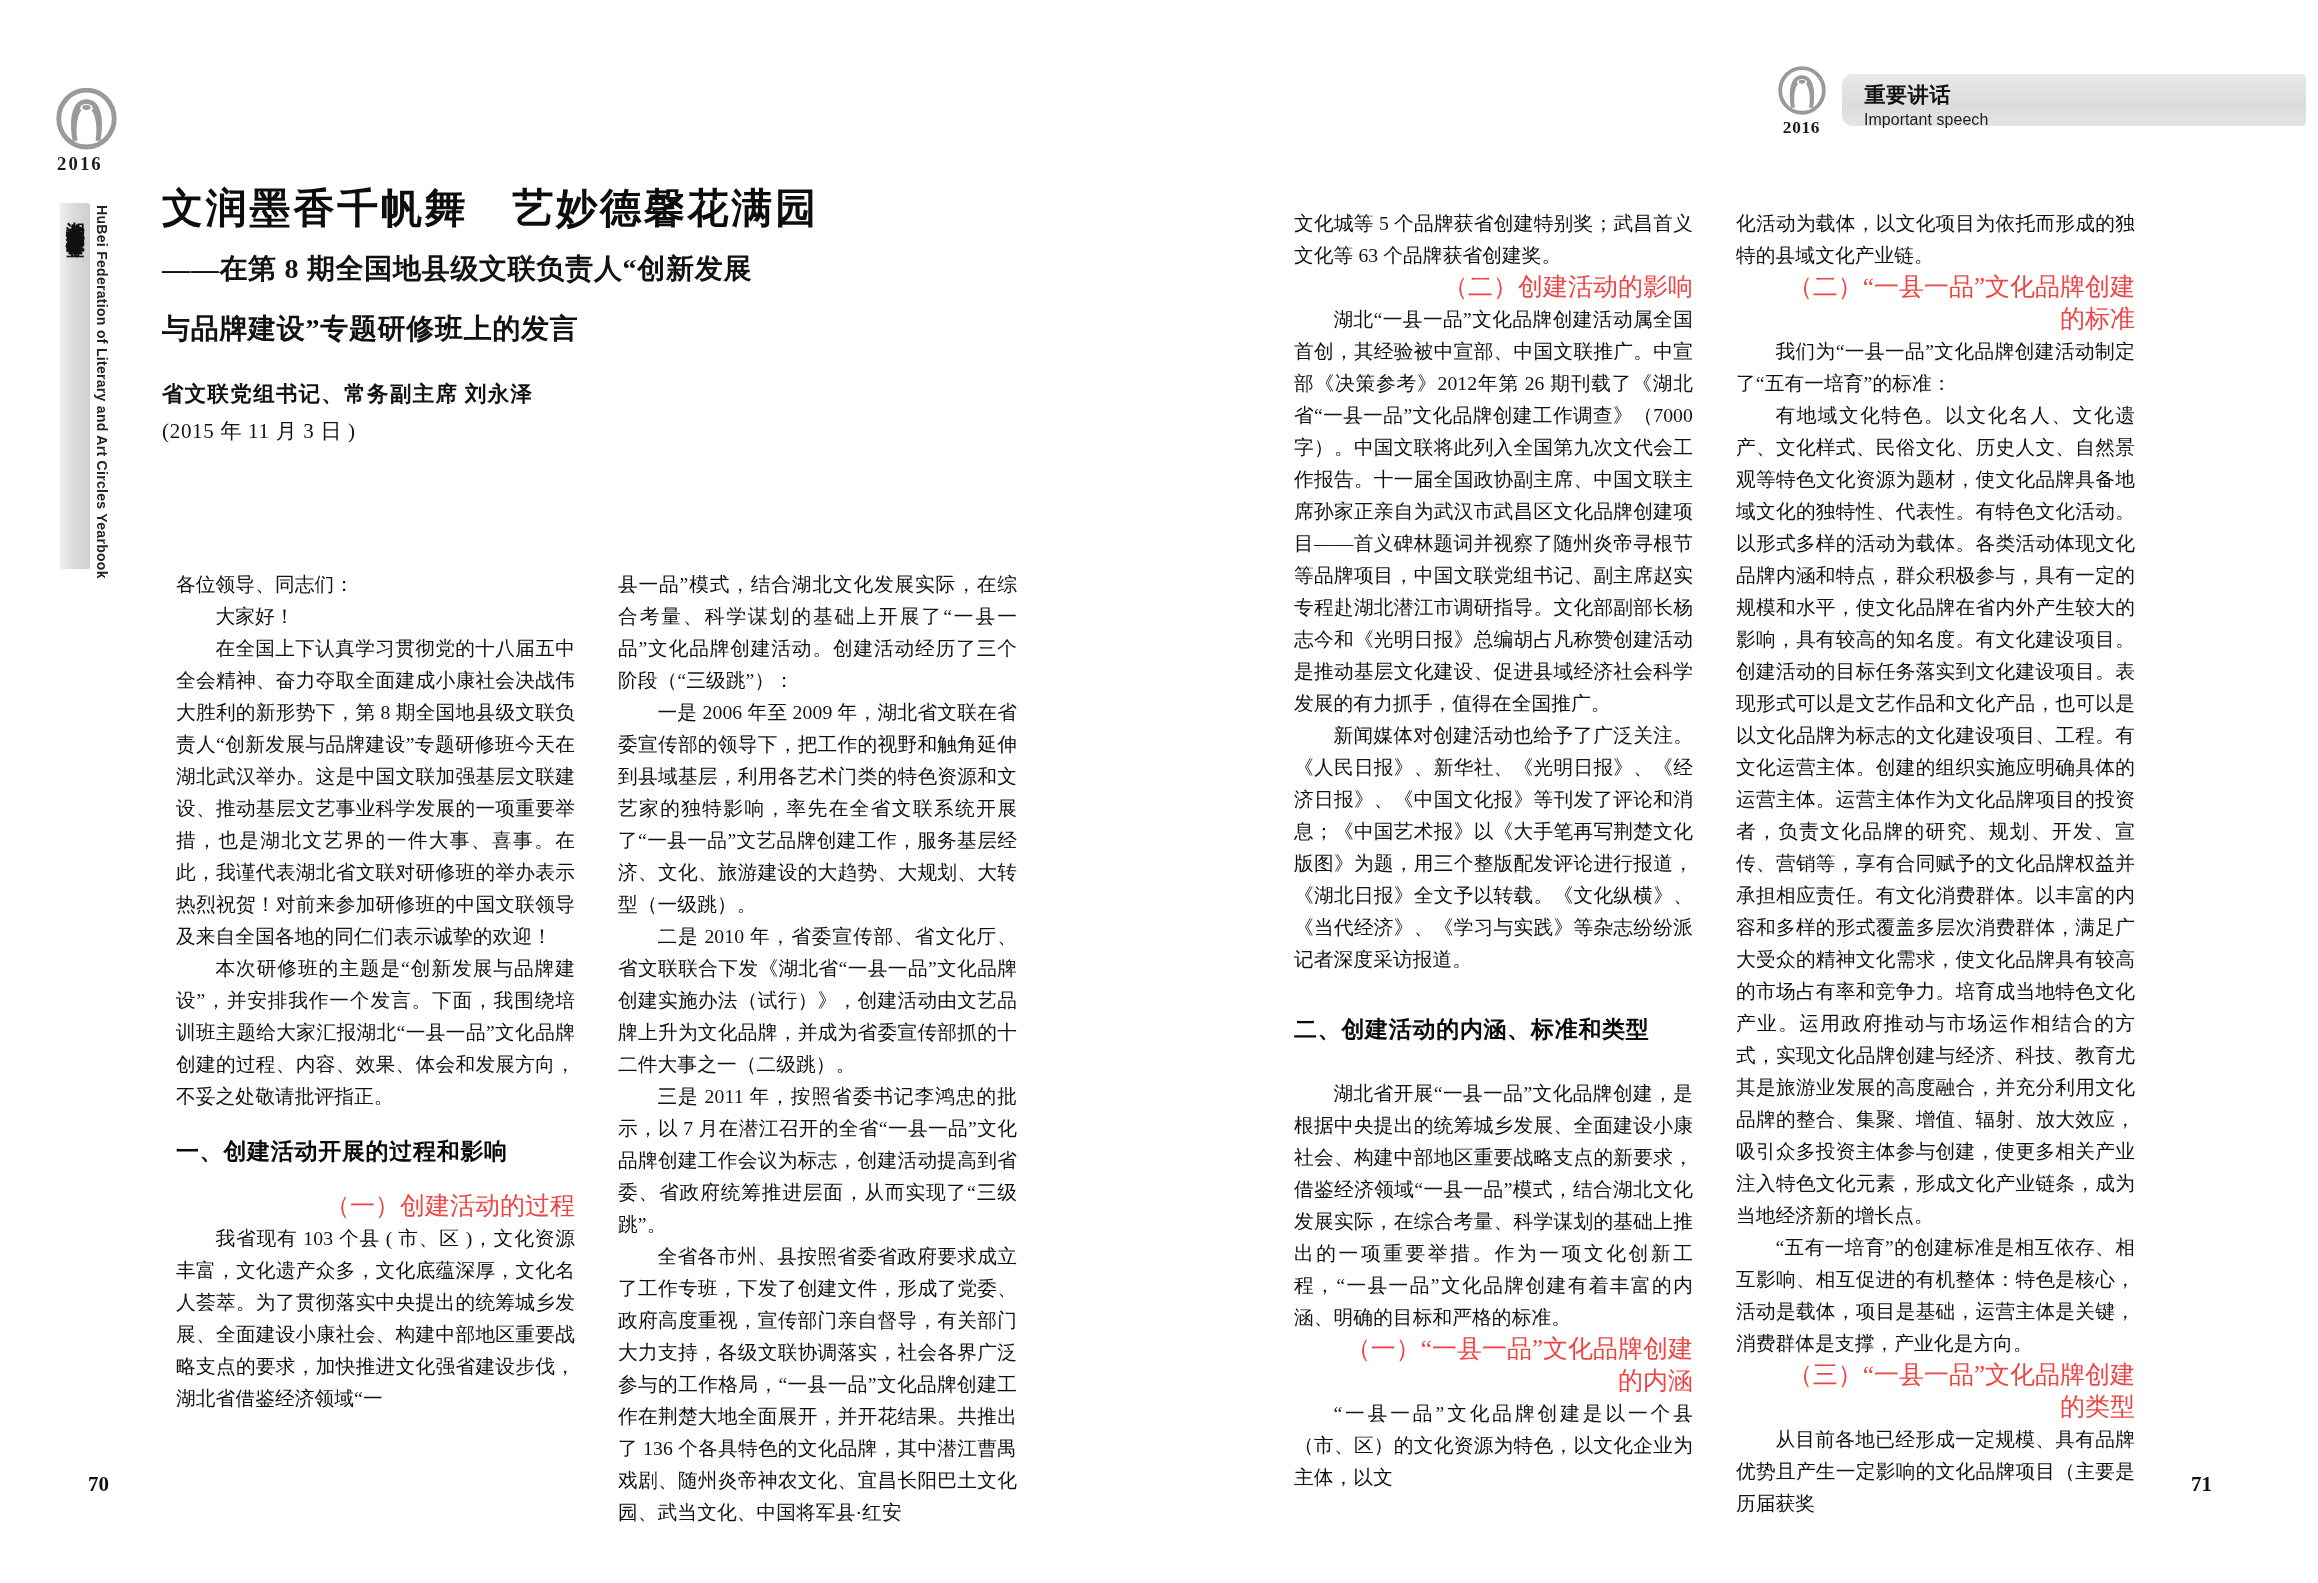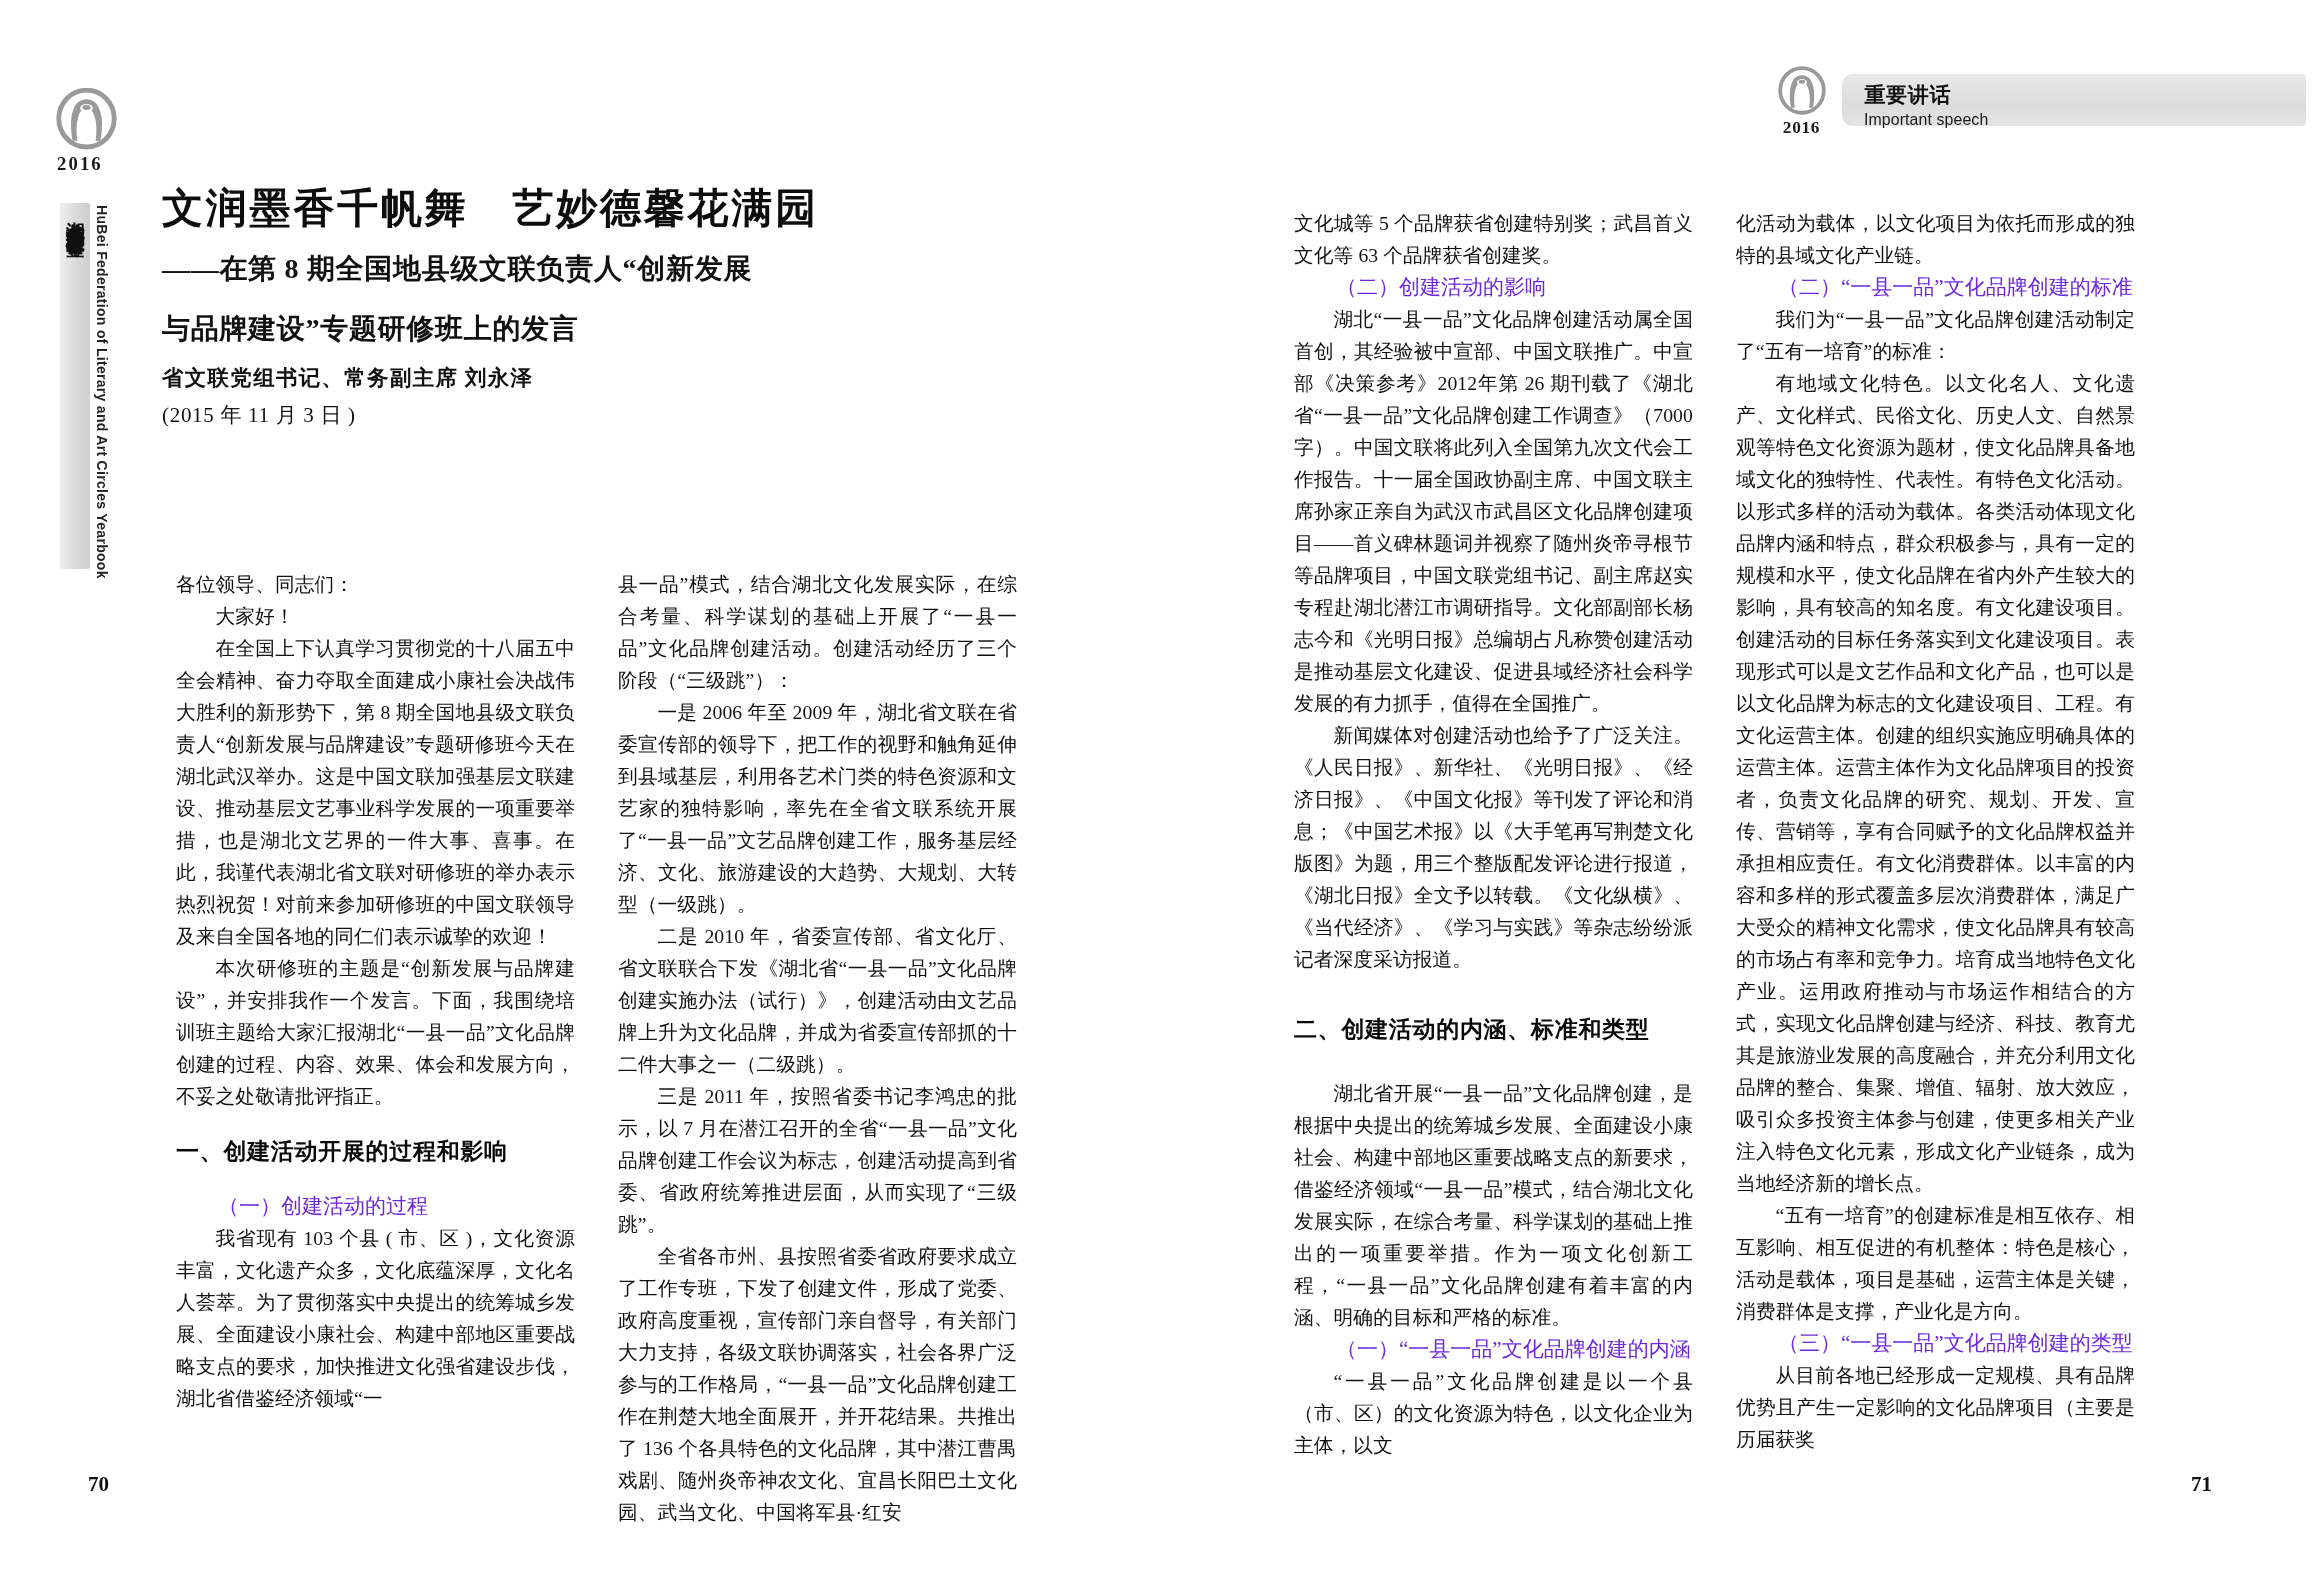--- a/index.html
+++ b/index.html
@@ -107,21 +107,21 @@
     color:#111;
     line-height:1.56;
     margin-top:15px;
   }
   .byline{
     font-family:"Liberation Serif", serif;
     font-weight:700;
     font-size:21.4px;
     letter-spacing:1.4px;
     color:#111;
-    margin-top:12px;
+    margin-top:28px;
   }
   .dateline{
     font-family:"Liberation Serif", serif;
     font-size:21px;
     letter-spacing:0.7px;
     color:#111;
     margin-top:9.7px;
   }
 
   
@@ -139,25 +139,26 @@
     color:#111;
     text-align:justify;
     text-justify:inter-character;
     letter-spacing:0.1px;
     margin:0;
   }
   .p.ind{text-indent:2em;}
   .p.noind{text-indent:0;}
   .sub-h{
     font-family:"Liberation Serif", serif;
-    font-size:21px;
+    font-size:25px;
     line-height:32px;
-    color:#6d28d9;
+    color:#ef4444;
     text-indent:2em;
     margin:0;
+    text-align:right;
   }
   .sec-h{
     font-family:"Liberation Sans", sans-serif;
     font-weight:700;
     font-size:23px;
     color:#0a0a0a;
     letter-spacing:0.7px;
     margin:25px 0 23.5px 0;
     line-height:1.3;
   }

